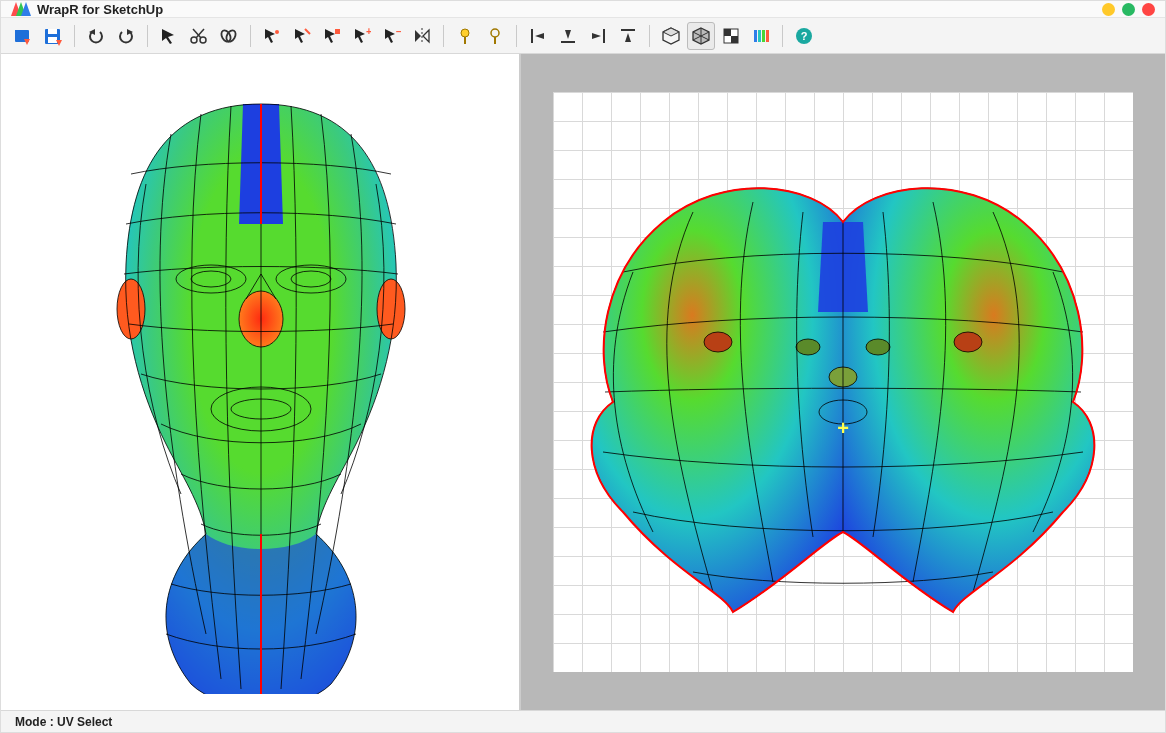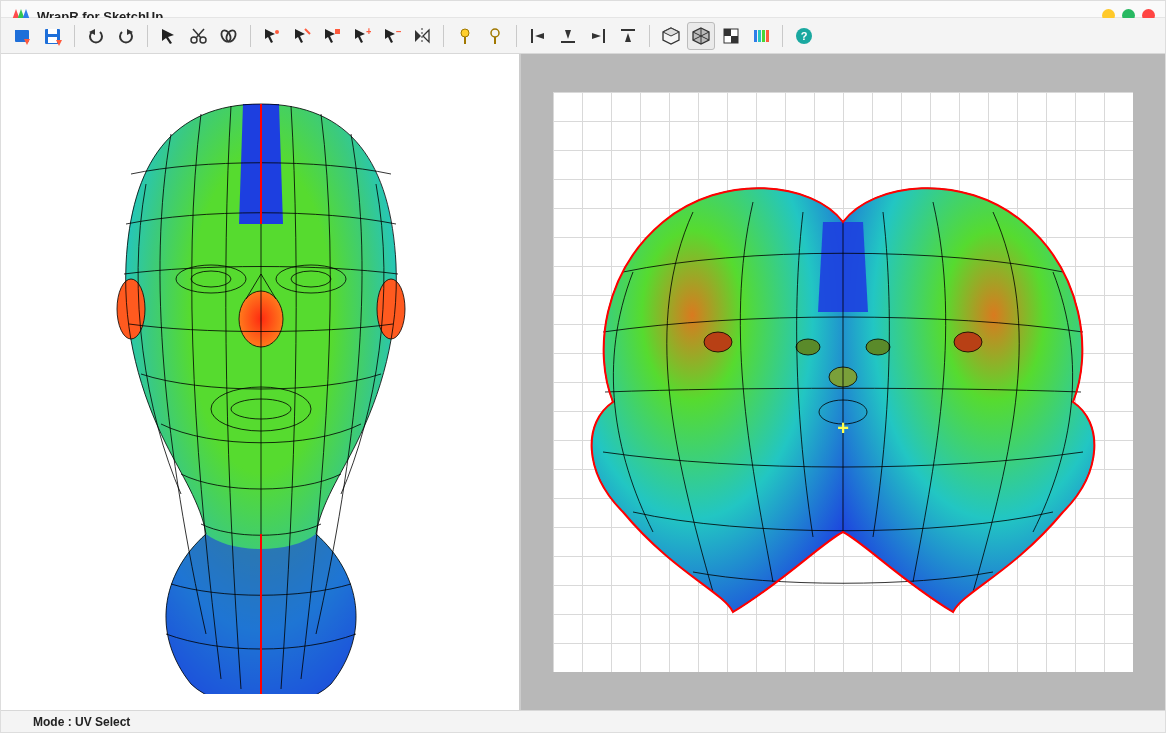--- a/index.html
+++ b/index.html
@@ -11,21 +11,21 @@
     height: 733px;
     overflow: hidden;
     display: flex;
     flex-direction: column;
     border: 1px solid #ddd;
   }
   .titlebar {
     height: 16px;
     background: #fafafa;
     display: flex;
-    align-items: flex-start;
+    align-items: center;
     padding: 8px 10px;
     border-bottom: 1px solid #e5e5e5;
   }
   .titlebar .title { font-weight: 600; color: #222; margin-left: 6px; }
   .traffic {
     margin-left: auto; display: flex; gap: 7px;
   }
   .traffic .dot {
     width: 13px; height: 13px; border-radius: 50%;
   }
@@ -98,21 +98,21 @@
     color:#ffff4d; font-size:20px; font-weight:900;
     transform:translate(-50%,-50%);
     pointer-events:none;
   }
 
   .statusbar {
     height: 22px;
     background: #f4f4f4;
     border-top: 1px solid #d8d8d8;
     display:flex; align-items:center;
-    padding: 0 32px;
+    padding: 0 14px;
     font-size: 12px;
     font-weight: 600;
     color: #222;
   }
   .heat-grad stop.s3{stop-color:#56db2f}
   .heat-grad stop.s4{stop-color:#22c6c3}
   .heat-grad stop.s5{stop-color:#1d3fe0}
 
   .mesh path, .mesh line, .mesh ellipse { stroke:#000; stroke-width:0.8; fill:none; }
   .seam { stroke:#ff0000; stroke-width:2; fill:none; }

